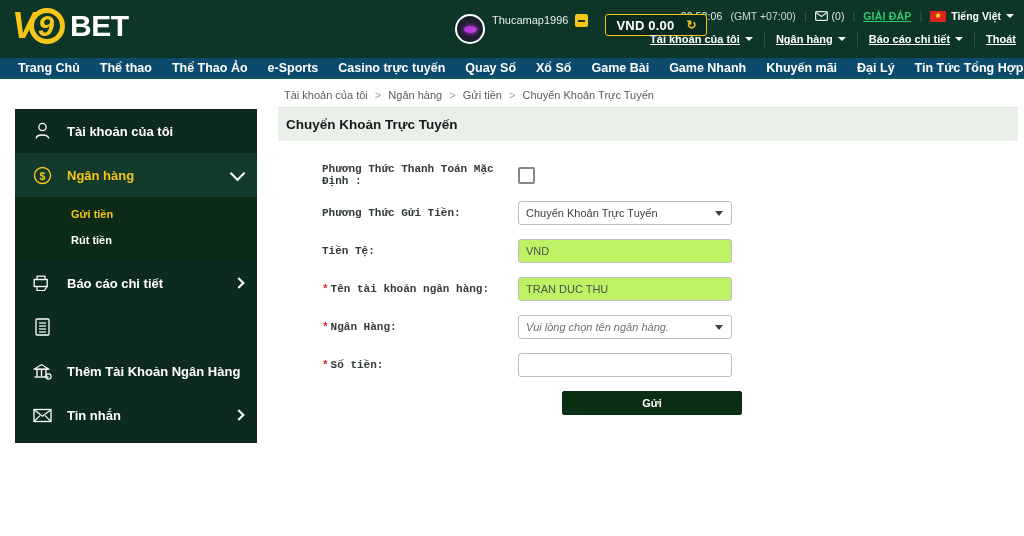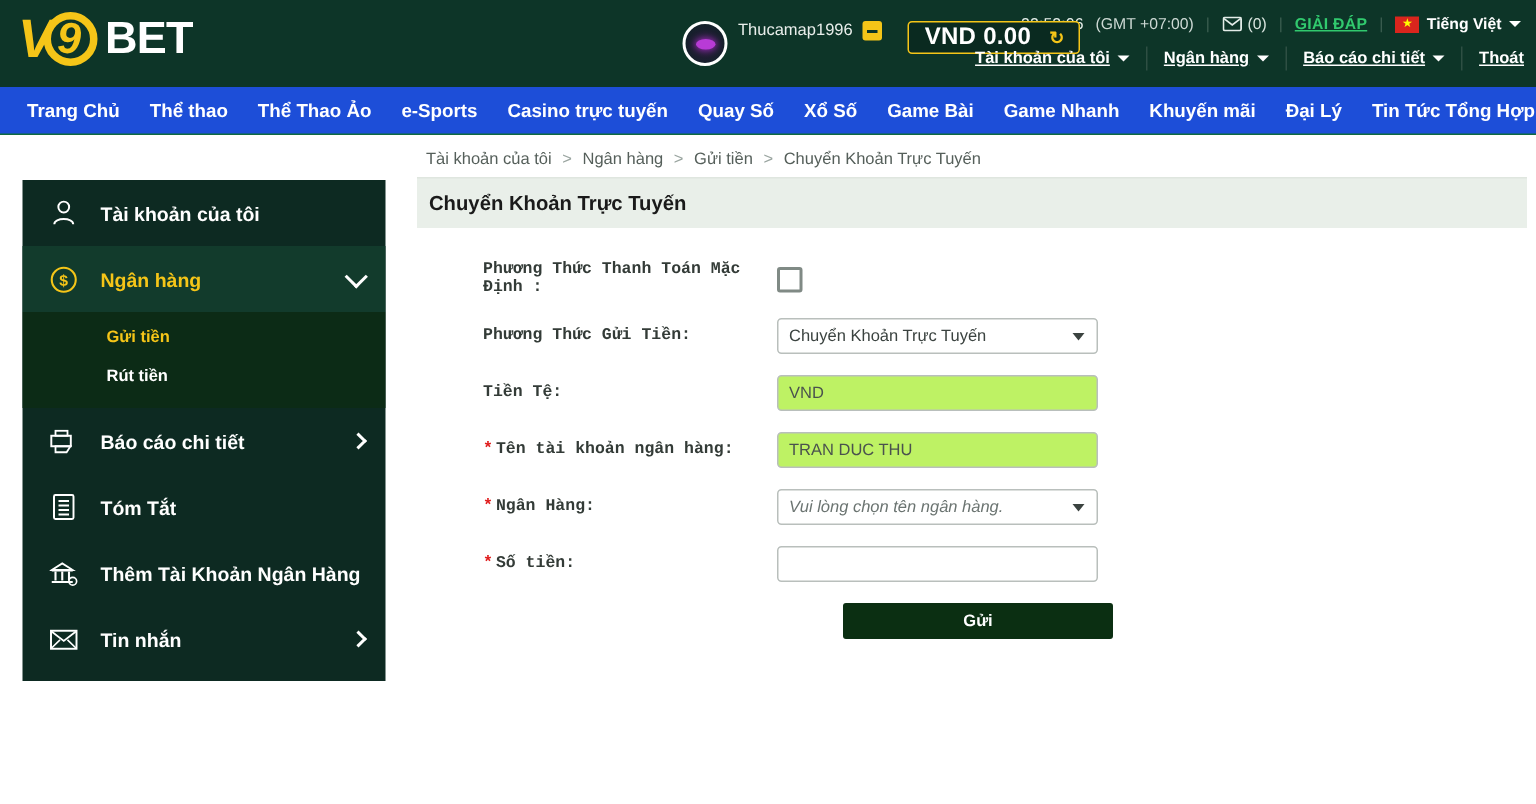--- a/index.html
+++ b/index.html
@@ -99,27 +99,27 @@
   .minus-badge span { width: 7px; height: 2px; background: #0d3528; display:block; }
 
   .balance-box {
     margin-left: 10px;
     border: 1px solid #f5c518;
     border-radius: 3px;
     height: 22px; padding: 0 10px;
     display: flex; align-items: center; gap: 12px;
     background: #0a2a20;
   }
-  .balance-val { color: #ffffff; font-size: 16px; font-weight: bold; letter-spacing:.2px;}
+  .balance-val { color: #ffffff; font-size: 13px; font-weight: bold; letter-spacing:.2px;}
   .refresh-ico { color: #f5c518; font-size: 12px; line-height: 1; font-weight:bold; }
 
   
   .mainnav {
-    width: 1024px; height: 32px;
-    background: #1d4ed8;
+    width: 1024px; height: 21px;
+    background: #0c4a6e;
     display: flex; align-items: center;
     padding-left: 8px; gap: 0;
     border-bottom: 1px solid #0f6a40;
   }
   .mainnav a {
     color: #ffffff; font-size: 12.5px; font-weight: bold;
     text-decoration: none; padding: 0 10px; line-height: 28px;
     white-space: nowrap;
   }
 
@@ -350,21 +350,20 @@
     <div class="side-item">
       <span class="ico">
         <svg width="15" height="18" viewBox="0 0 15 18">
           <rect x="1" y="1" width="13" height="16" rx="1" fill="none" stroke="#ffffff" stroke-width="1.3"></rect>
           <line x1="4" y1="5" x2="11" y2="5" stroke="#ffffff" stroke-width="1.2"></line>
           <line x1="4" y1="8" x2="11" y2="8" stroke="#ffffff" stroke-width="1.2"></line>
           <line x1="4" y1="11" x2="11" y2="11" stroke="#ffffff" stroke-width="1.2"></line>
           <line x1="4" y1="14" x2="11" y2="14" stroke="#ffffff" stroke-width="1.2"></line>
         </svg>
       </span>
-      <span class="lbl">Tóm Tắt</span>
     </div>
 
     <div class="side-item">
       <span class="ico">
         <svg width="19" height="17" viewBox="0 0 19 17">
           <path d="M1.5 6 L8.5 1.6 L15.5 6 Z" fill="none" stroke="#ffffff" stroke-width="1.2"></path>
           <line x1="1.5" y1="6.4" x2="15.5" y2="6.4" stroke="#ffffff" stroke-width="1.2"></line>
           <line x1="4" y1="7" x2="4" y2="13" stroke="#ffffff" stroke-width="1.4"></line>
           <line x1="8.5" y1="7" x2="8.5" y2="13" stroke="#ffffff" stroke-width="1.4"></line>
           <line x1="13" y1="7" x2="13" y2="13" stroke="#ffffff" stroke-width="1.4"></line>

